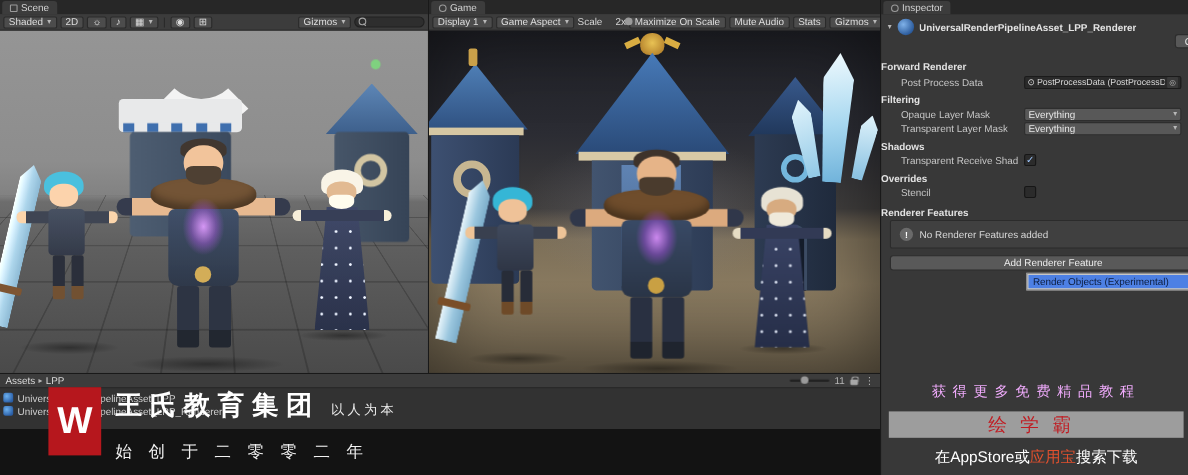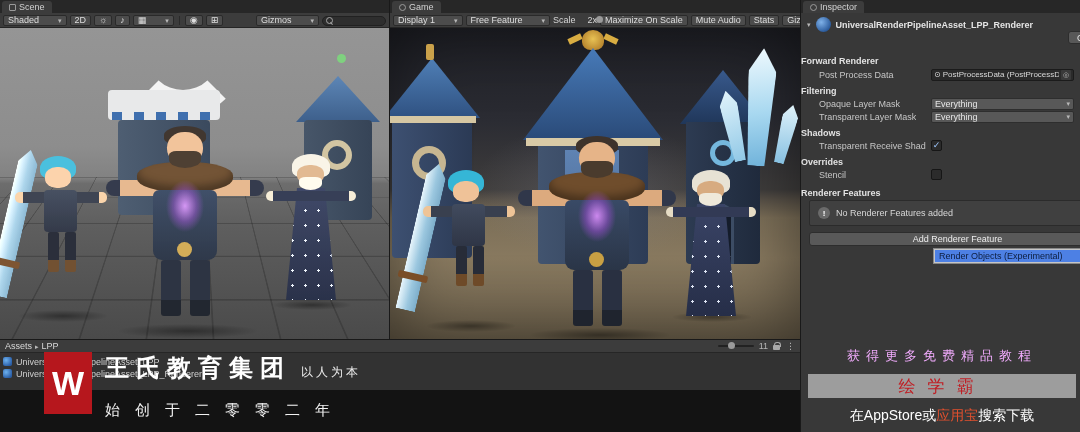--- a/index.html
+++ b/index.html
@@ -12,24 +12,24 @@
   #project-panel{left:0;top:340px;width:800px;height:92px;background:#323232}
 
   
   .tabbar{position:absolute;left:0;right:0;top:0;height:13px;background:#272727;display:flex;align-items:flex-end;padding-left:2px;gap:2px}
   .tab{height:12px;background:#3c3c3c;border-radius:3px 3px 0 0;display:flex;align-items:center;gap:3px;padding:0 7px;font-size:9px;color:#d2d2d2;white-space:nowrap}
   .tab-ico{width:7px;height:7px;border:1px solid #9a9a9a;border-radius:1px;display:inline-block}
   .tab-ico.round{border-radius:50%}
   .tabbar .spacer{flex:1}
   .tab-tools{display:flex;align-items:center;gap:5px;padding-right:5px;height:12px;color:#b5b5b5;font-size:9px}
   .toolbar{position:absolute;left:0;right:0;top:13px;height:15px;background:#3c3c3c;border-bottom:1px solid #252525;display:flex;align-items:center;gap:3px;padding:0 3px;font-size:9px;color:#d6d6d6;white-space:nowrap}
-  .tb-btn{display:flex;align-items:center;gap:19px;background:#4c4c4c;border:1px solid #2a2a2a;border-radius:2px;height:11px;padding:0 4px;font-size:9px;color:#dedede;cursor:default}
+  .tb-btn{display:flex;align-items:center;gap:4px;background:#4c4c4c;border:1px solid #2a2a2a;border-radius:2px;height:11px;padding:0 4px;font-size:9px;color:#dedede;cursor:default}
   .caret{font-size:7px;line-height:1;color:#b8b8b8}
   .tb-sep{width:1px;height:9px;background:#2a2a2a;margin:0 2px}
-  .tb-right{margin-left:auto;display:flex;align-items:flex-end;gap:3px}
+  .tb-right{margin-left:auto;display:flex;align-items:flex-start;gap:3px}
   .searchbox{width:64px;height:10px;background:#2e2e2e;border:1px solid #212121;border-radius:5px;display:flex;align-items:center;padding:0 3px;gap:3px}
   .icon-search{width:8px;height:8px;position:relative;display:inline-block;flex:0 0 8px}
   .icon-search::before{content:"";position:absolute;width:5px;height:5px;border:1px solid #a5a5a5;border-radius:50%;left:0;top:0}
   .icon-search::after{content:"";position:absolute;width:3px;height:1px;background:#a5a5a5;transform:rotate(45deg);left:4px;top:6px}
   .icon-lock{width:8px;height:9px;position:relative;display:inline-block}
   .icon-lock::before{content:"";position:absolute;left:1px;top:0;width:5px;height:4px;border:1px solid #a8a8a8;border-bottom:none;border-radius:3px 3px 0 0}
   .icon-lock::after{content:"";position:absolute;left:0;top:3px;width:7px;height:5px;background:#a8a8a8;border-radius:1px}
   .slider{width:44px;height:2px;background:#222;border-radius:1px;position:relative;margin:0 3px}
   .slider .knob{position:absolute;top:-3px;width:7px;height:7px;border-radius:50%;background:#9a9a9a}
   .viewport{position:absolute;left:0;right:0;top:28px;bottom:0;overflow:hidden}
@@ -227,21 +227,21 @@
         <span class="tab-ico round"></span>
         <span>Game</span>
       </div>
     </div>
     <div class="toolbar">
       <div class="tb-btn">
         <span>Display 1</span>
         <span class="caret">▾</span>
       </div>
       <div class="tb-btn">
-        <span>Free Feature</span>
+        <span>Game Aspect</span>
         <span class="caret">▾</span>
       </div>
       <span>Scale</span>
       <div class="slider">
           <div class="knob" style="left:14px"></div>
         </div>
       <span>2x</span>
       <div class="tb-right">
         <div class="tb-btn">
           <span>Maximize On Scale</span>

